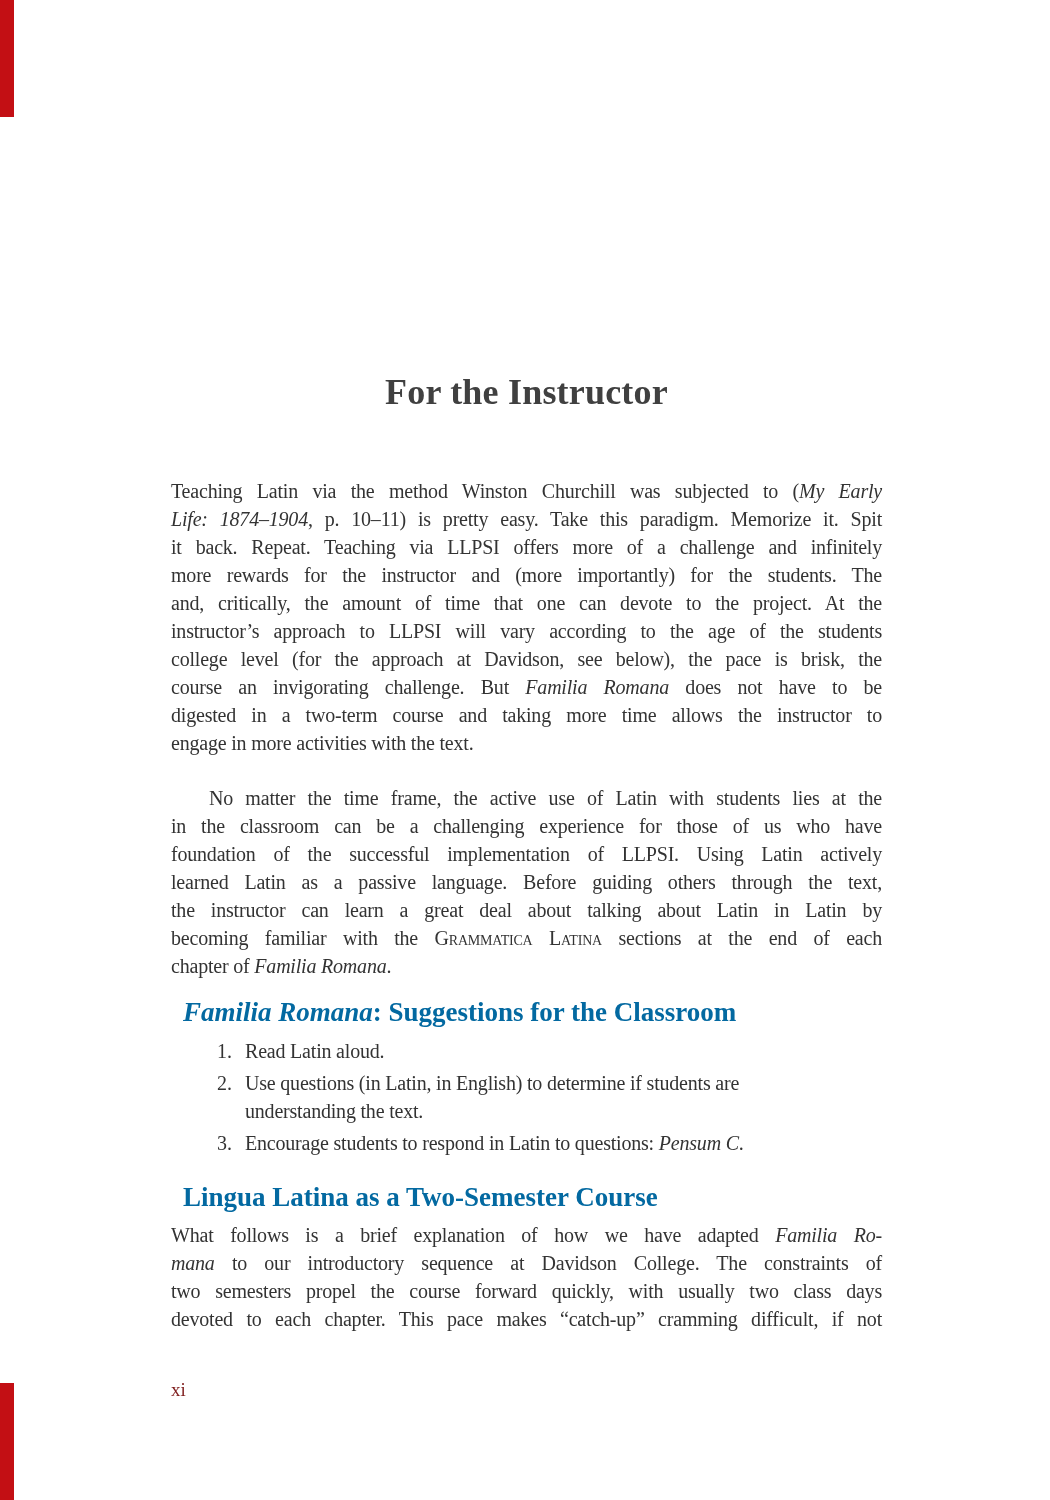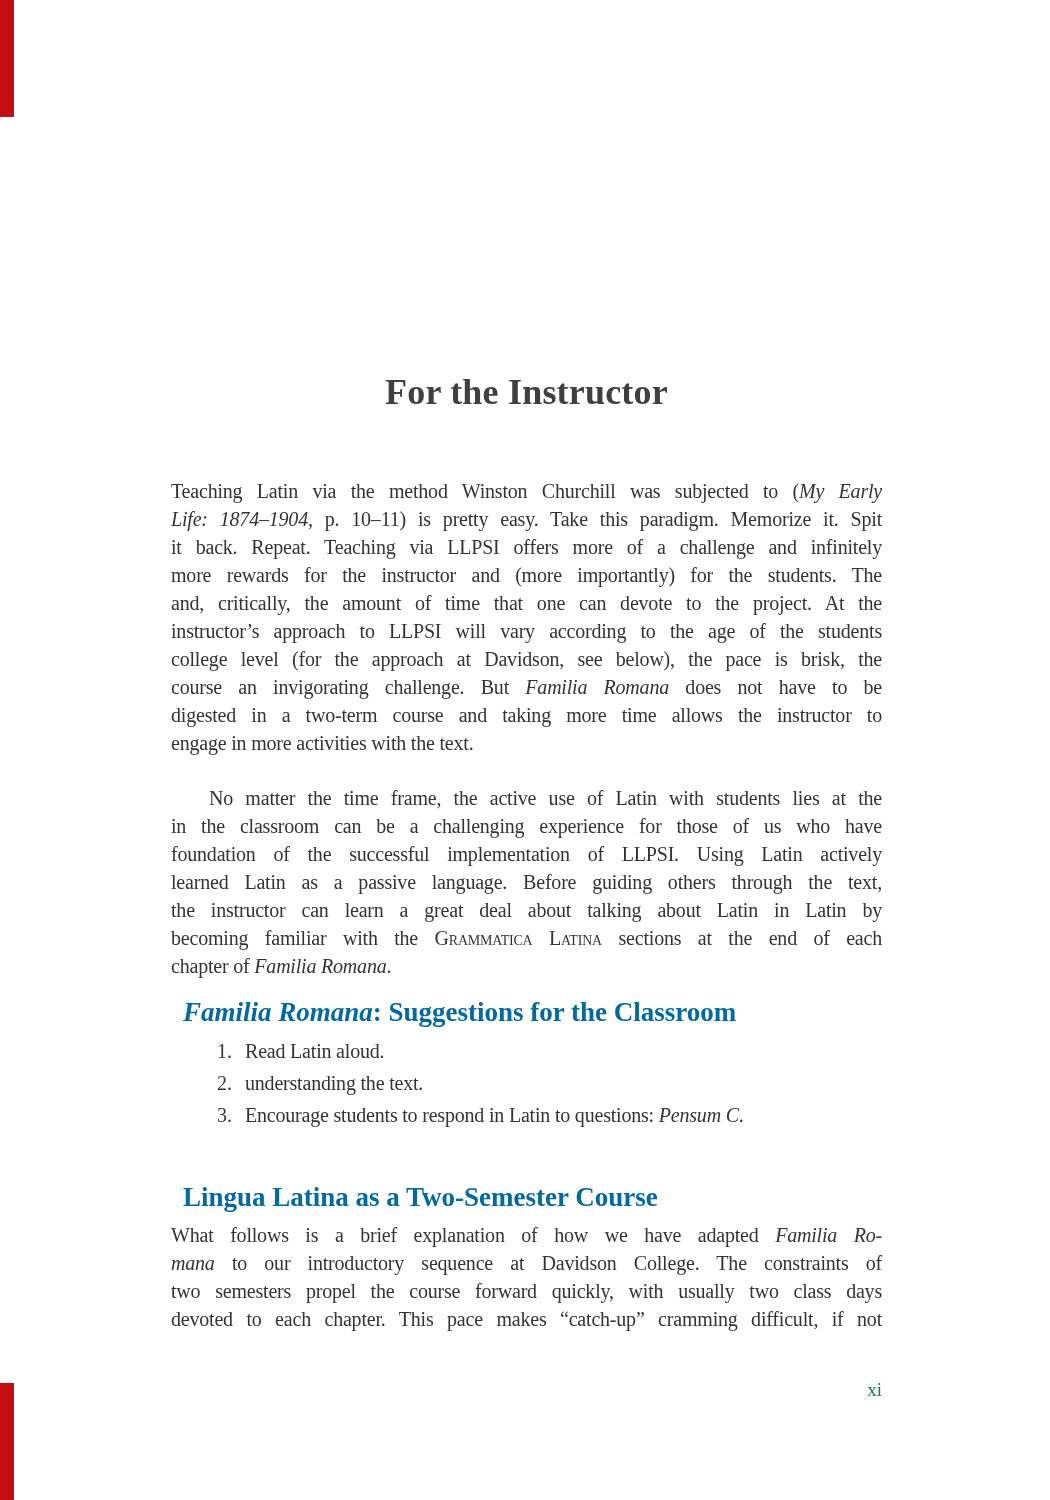--- a/index.html
+++ b/index.html
@@ -42,21 +42,21 @@
   .olist { position: absolute; left: 0; top: 1037px; width: 100%; }
   .li { position: relative; padding-left: 74px; }
   .li + .li { margin-top: 4px; }
   .li .num { position: absolute; left: 46px; top: 0; font-size: 20px; line-height: 28px; }
 
   .it { font-style: italic; }
   .sc { font-variant: small-caps; }
 
   .page-number {
     position: absolute; top: 1377px; left: 0; width: 100%;
-    text-align: right; font-size: 19px; line-height: 26px; color: #15803d;
+    font-size: 19px; line-height: 26px; color: #7f1d1d;
   }
 </style>
 </head>
 <body>
 
 <div class="cover-edge top" style="background: rgb(195, 15, 20);"></div>
 <div class="cover-edge bottom" style="background: rgb(195, 15, 20);"></div>
 
 <main class="text-block">
 
@@ -87,20 +87,21 @@
 
   <h2 class="sec-heading h-classroom"><span class="it">Familia Romana</span><span>: Suggestions for the Classroom</span></h2>
 
   <section class="olist">
     <div class="li">
       <span class="num">1.</span>
       <div class="line"><span>Read Latin aloud.</span></div>
     </div>
     <div class="li">
       <span class="num">2.</span>
+      <div class="line"><span>Use questions (in Latin, in English) to determine if students are</span></div>
       <div class="line"><span>understanding the text.</span></div>
     </div>
     <div class="li">
       <span class="num">3.</span>
       <div class="line"><span>Encourage students to respond in Latin to questions: </span><span class="it">Pensum C</span><span>.</span></div>
     </div>
   </section>
 
   <h2 class="sec-heading h-semester">Lingua Latina as a Two-Semester Course</h2>
 

